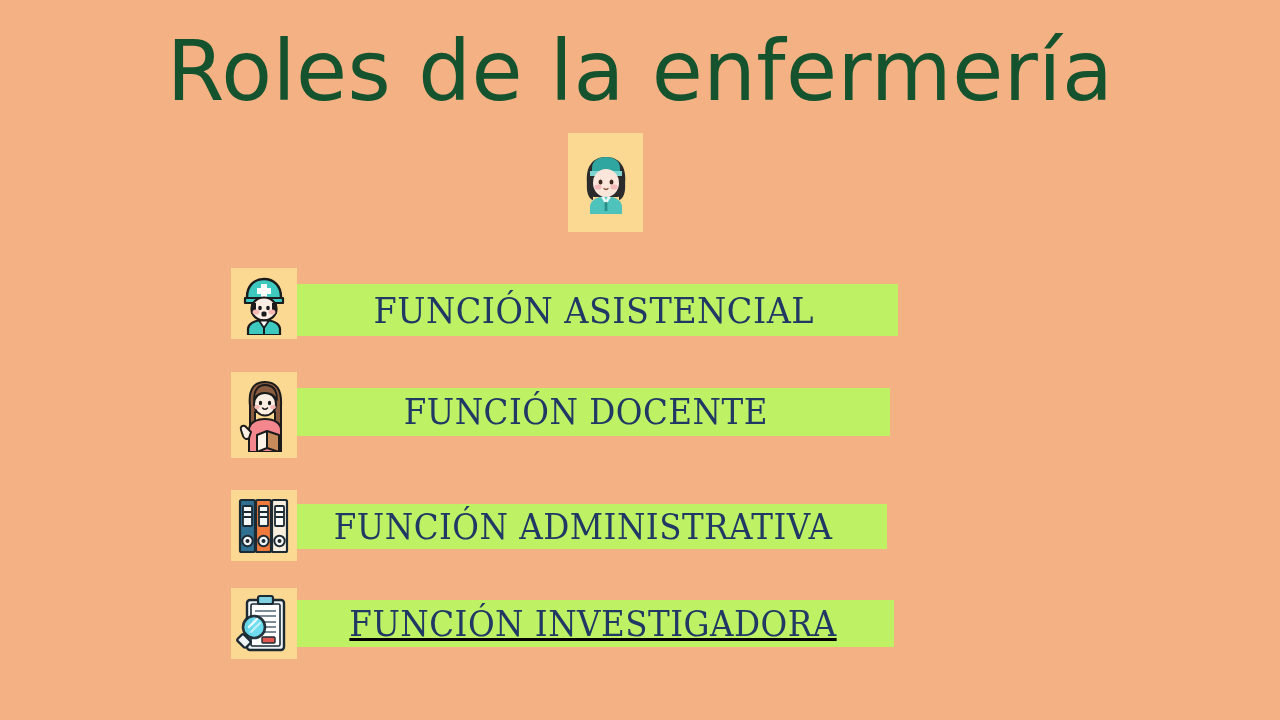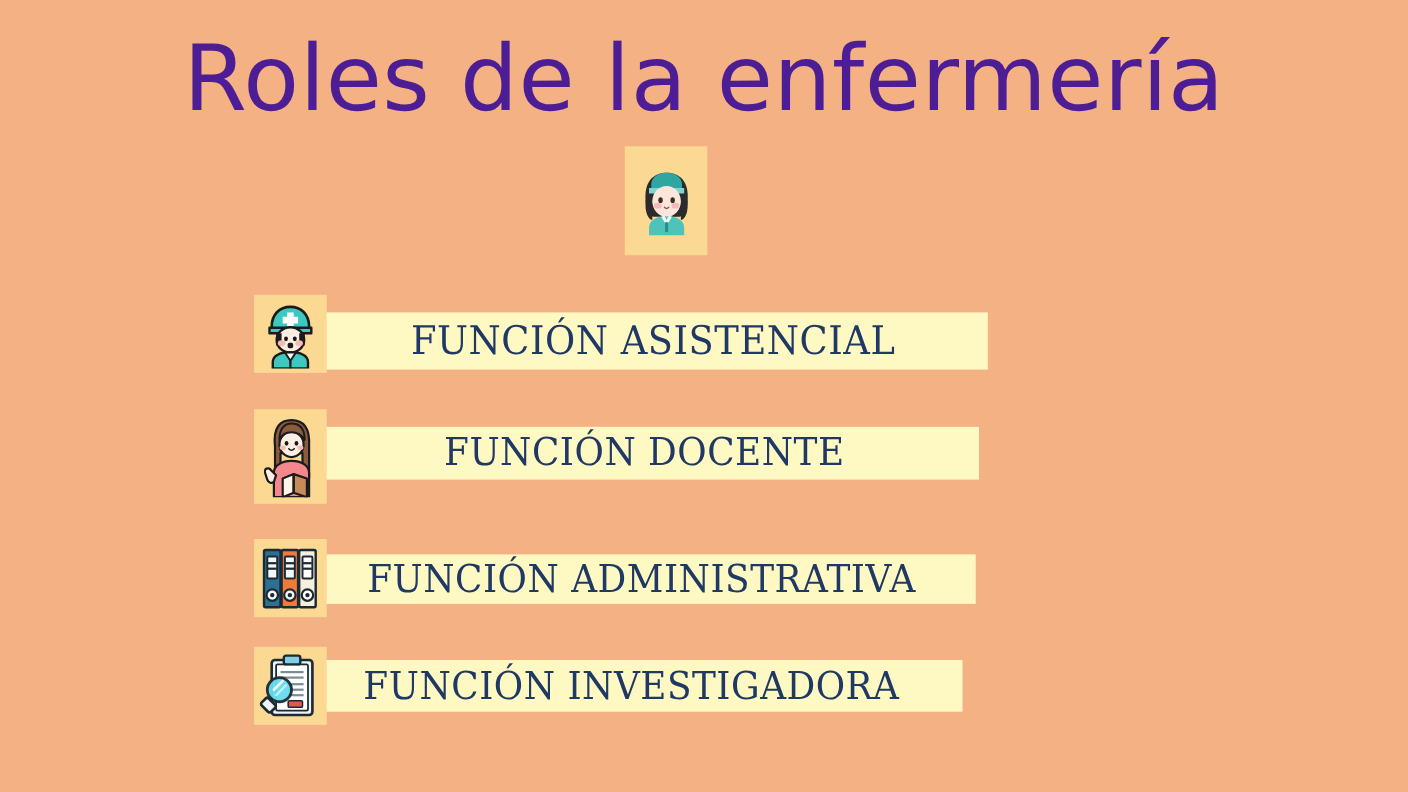--- a/index.html
+++ b/index.html
@@ -25,21 +25,21 @@
   #slide-title {
     position: absolute;
     left: 0;
     top: 24px;
     width: 1280px;
     text-align: center;
     font-family: "DejaVu Sans", sans-serif;
     font-size: 83px;
     line-height: 96px;
     font-weight: 400;
-    color: #4c1d95;
+    color: #14532d;
     letter-spacing: 0.5px;
     white-space: nowrap;
   }
 
   
   #nurse-tile {
     position: absolute;
     left: 568px;
     top: 133px;
     width: 75px;
@@ -62,21 +62,21 @@
     top: 0;
     background: #fbd992;
     display: flex;
     align-items: center;
     justify-content: center;
     z-index: 2;
   }
   .role-icon-tile svg { display: block; }
   .role-bar {
     position: absolute;
-    background: #fef9c3;
+    background: #bef264;
     z-index: 1;
     display: flex;
     align-items: center;
     justify-content: center;
   }
   .role-label {
     font-family: "DejaVu Serif", "Liberation Serif", serif;
     color: #1f3864;
     font-weight: 400;
     white-space: nowrap;
@@ -98,21 +98,21 @@
 
   
   #row-administrativa { top: 490px; }
   #row-administrativa .role-icon-tile { width: 66px; height: 71px; }
   #row-administrativa .role-bar { left: 49px; top: 14px; width: 607px; height: 45px; }
   #row-administrativa .role-label { font-size: 35px; }
 
   
   #row-investigadora { top: 588px; }
   #row-investigadora .role-icon-tile { width: 66px; height: 71px; }
-  #row-investigadora .role-bar { left: 41px; top: 12px; width: 603px; height: 47px; }
+  #row-investigadora .role-bar { left: 60px; top: 12px; width: 603px; height: 47px; text-decoration: underline; }
   #row-investigadora .role-label { font-size: 35px; }
 </style>
 </head>
 <body>
 
 <div id="slide">
 
   <div id="slide-title">Roles de la enfermería</div>
 
   <div id="nurse-tile">

